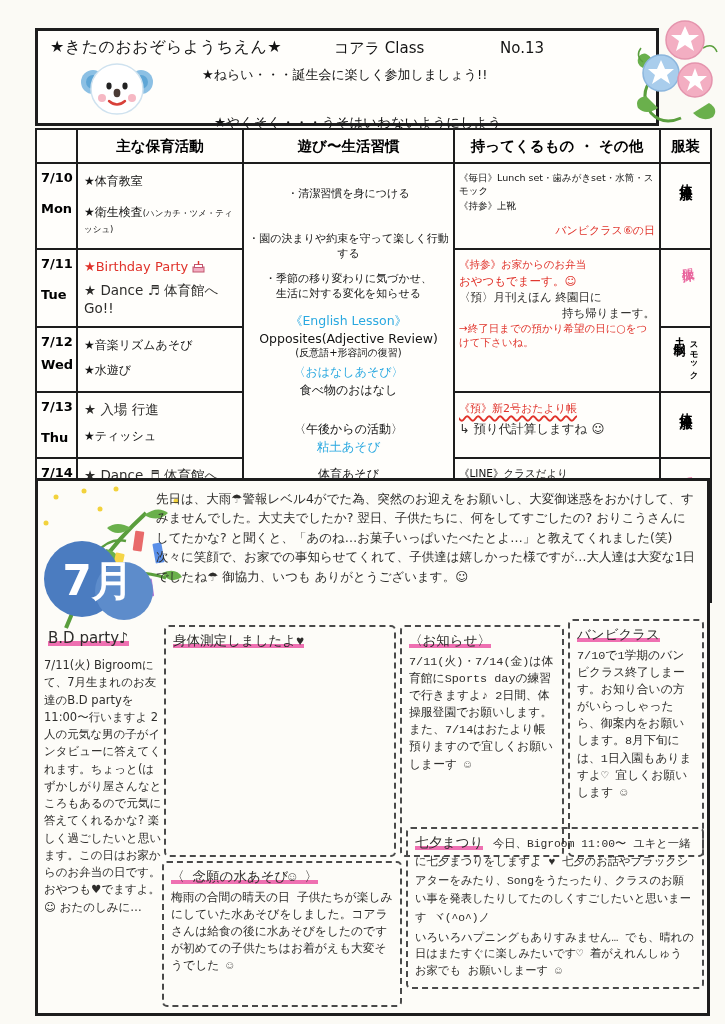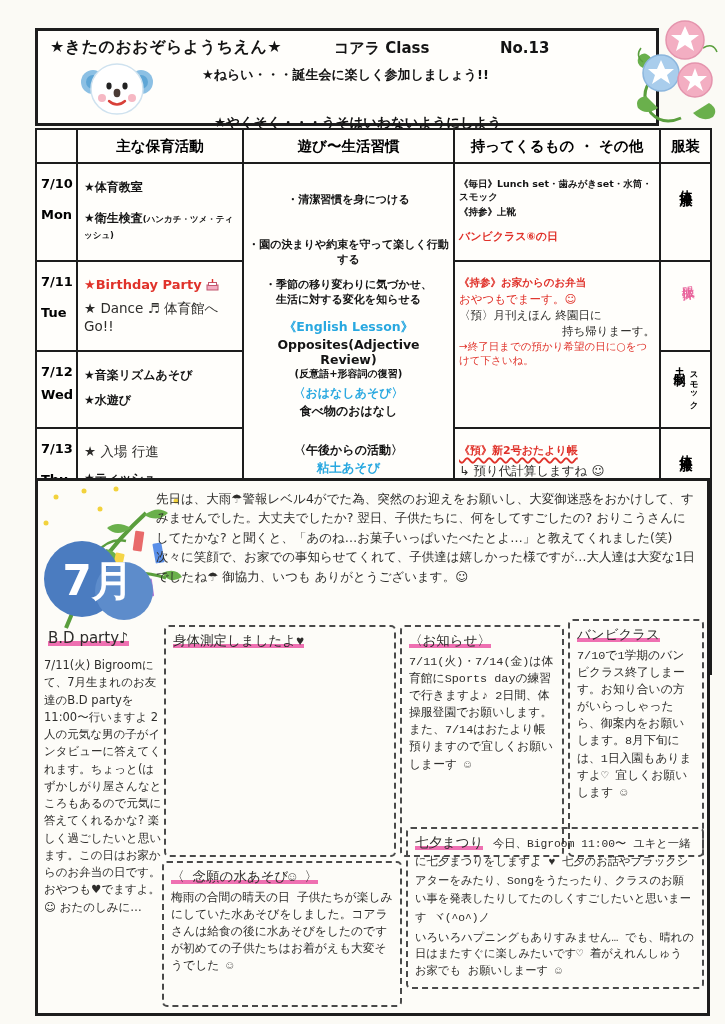--- a/index.html
+++ b/index.html
@@ -1,34 +1,34 @@
 <!DOCTYPE html>
 <html><head>
 <meta charset="utf-8">
 <style>
   html,body{margin:0;padding:0;}
   body{width:725px;height:1024px;background:#e9e7e1;font-family:"DejaVu Sans","Liberation Sans",sans-serif;position:relative;}
   .sheet{position:absolute;inset:0;background:#fbfaf5;overflow:hidden;}
-  .print{font-weight:700;color:#141414;}
+  .print{font-weight:400;color:#141414;}
   .hand{font-weight:400;color:#2e2d2b;}
   .red{color:#e0322a;}
   .blue{color:#29a8e0;}
   .hl{background-image:linear-gradient(transparent 68%, rgba(235,77,160,.8) 68%, rgba(235,77,160,.8) 94%, transparent 94%);}
   
   .header-box{position:absolute;left:35px;top:28px;width:618px;height:92px;border:3px solid #1d1d1d;background:#fffefb;}
   .school{position:absolute;left:12px;top:6px;font-size:16px;letter-spacing:.5px;}
   .classname{position:absolute;left:296px;top:8px;font-size:15px;}
   .issue{position:absolute;left:462px;top:8px;font-size:15px;}
   .aim{position:absolute;left:164px;top:35px;font-size:13px;}
   .promise{position:absolute;left:176px;top:65px;font-size:13.5px;margin-top:18px;}
   .koala{position:absolute;left:42px;top:25px;}
   .flowers{position:absolute;left:633px;top:18px;}
   
   table.schedule{position:absolute;left:35px;top:128px;border-collapse:collapse;table-layout:fixed;width:675px;background:#fffefb;}
-  .schedule th,.schedule td{border:2.5px solid #1d1d1d;padding:12px 4px;vertical-align:top;overflow:hidden;}
+  .schedule th,.schedule td{border:2.5px solid #1d1d1d;padding:6px 4px;vertical-align:top;overflow:hidden;}
   .schedule th{font-size:14.5px;text-align:center;vertical-align:middle;padding:4px 0;}
   .datecell{font-size:13px;font-weight:700;padding-top:5px;}
   .datecell .day{margin-top:16px;}
   .act{font-size:12px;margin:3px 0 6px 2px;}
   .act .small{font-size:8.5px;}
   .acthand{font-size:13.5px;margin:2px 0 4px 2px;}
   .playcell div{text-align:center;}
   .pb{font-size:11px;margin-top:8px;}
   .pre{white-space:pre-line;}
   .bring{font-size:9.5px;margin:2px 0;}
@@ -133,21 +133,21 @@
         <div class="pb blue print" style="margin-top:4px;font-size:12px">〈おはなしあそび〉</div>
         <div class="pb print" style="margin-top:1px;font-size:12px">食べ物のおはなし</div>
         <div class="pb print" style="margin-top:22px;font-size:12px">〈午後からの活動〉</div>
         <div class="pb blue print" style="margin-top:1px;font-size:12.5px">粘土あそび</div>
         <div class="pb print" style="margin-top:10px;font-size:12px">体育あそび</div>
         <div class="pb print" style="margin-top:1px;font-size:12px">お絵描き・Craft</div>
       </td>
       <td>
         <div class="bring print">《毎日》Lunch set・歯みがきset・水筒・スモック</div>
         <div class="bring print">《持参》上靴</div>
-        <div class="bring print red" style="margin-top:10px;font-size:11px">バンビクラス⑥の日</div>
+        <div class="bring print red" style="text-align:right;margin-top:10px;font-size:11px">バンビクラス⑥の日</div>
       </td>
       <td>
             <div class="outfit">体操服</div>
           </td>
     </tr>
     <tr style="height:62px">
       <td class="datecell">
         <div>7/11</div>
         <div class="day">Tue</div>
       </td>

